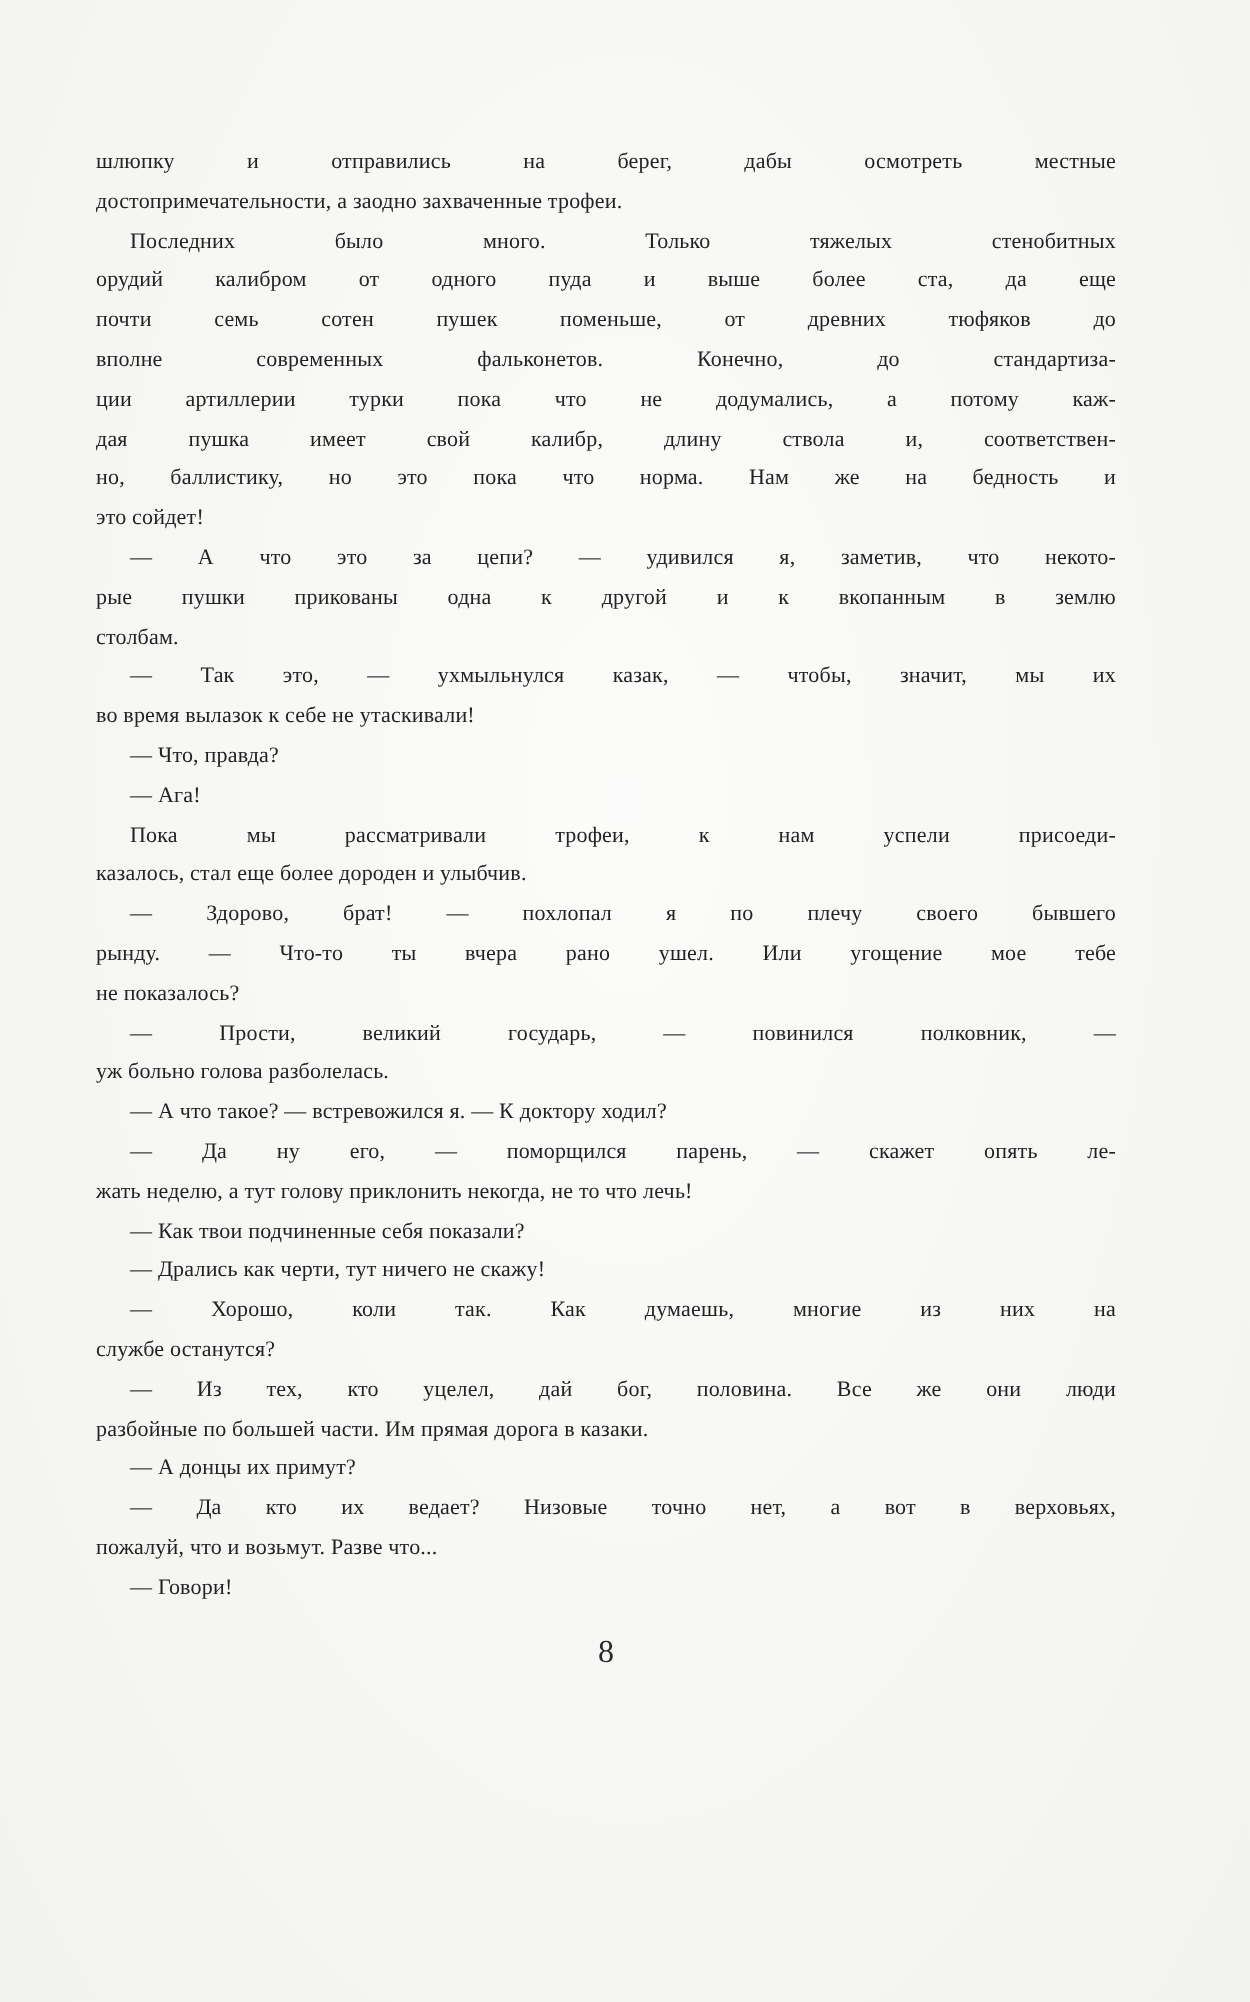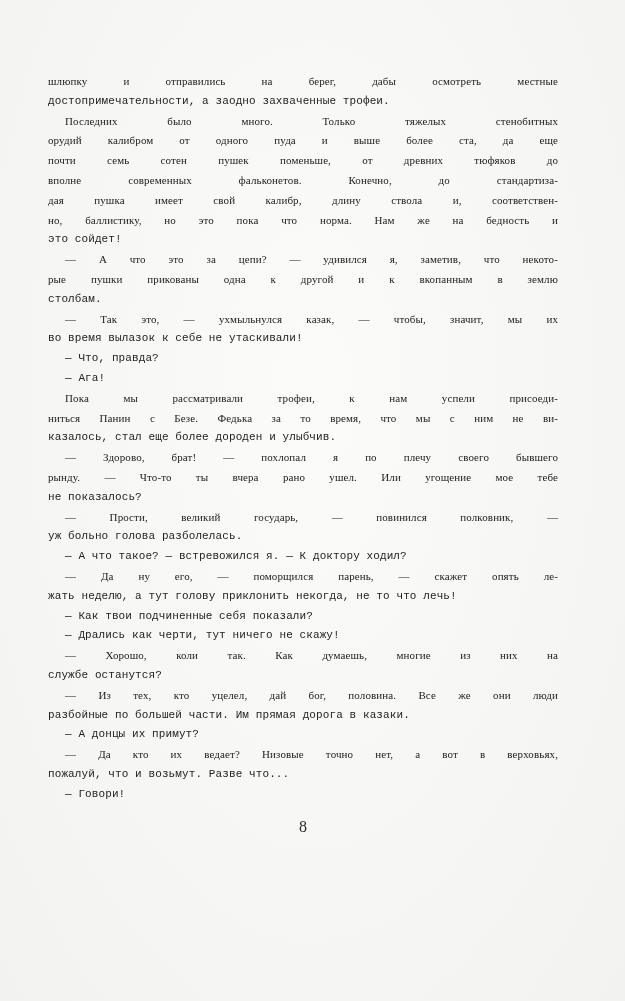--- a/index.html
+++ b/index.html
@@ -33,21 +33,20 @@
   .paragraph { margin: 0; padding: 0; }
   .line {
     text-align: justify;
     text-align-last: justify;
     height: 19.8px;
     overflow: visible;
   }
   .line.last {
     text-align: center;
     text-align-last: left;
-    font-family: Liberation Mono, monospace;
   }
   .line.indent { padding-left: 17px; }
   .page-number {
     margin-top: 14px;
     width: 510px;
     text-align: center;
     font-size: 16px;
     color: #2a2a2a;
   }
 </style>
@@ -58,20 +57,21 @@
   <div class="page-text">
       <div class="paragraph">
         <div class="line">шлюпку и отправились на берег, дабы осмотреть местные</div>
         <div class="line last">достопримечательности, а заодно захваченные трофеи.</div>
       </div>
       <div class="paragraph">
         <div class="line indent">Последних было много. Только тяжелых стенобитных</div>
         <div class="line">орудий калибром от одного пуда и выше более ста, да еще</div>
         <div class="line">почти семь сотен пушек поменьше, от древних тюфяков до</div>
         <div class="line">вполне современных фальконетов. Конечно, до стандартиза-</div>
+        <div class="line">ции артиллерии турки пока что не додумались, а потому каж-</div>
         <div class="line">дая пушка имеет свой калибр, длину ствола и, соответствен-</div>
         <div class="line">но, баллистику, но это пока что норма. Нам же на бедность и</div>
         <div class="line last">это сойдет!</div>
       </div>
       <div class="paragraph">
         <div class="line indent">— А что это за цепи? — удивился я, заметив, что некото-</div>
         <div class="line">рые пушки прикованы одна к другой и к вкопанным в землю</div>
         <div class="line last">столбам.</div>
       </div>
       <div class="paragraph">
@@ -79,21 +79,20 @@
         <div class="line last">во время вылазок к себе не утаскивали!</div>
       </div>
       <div class="paragraph">
         <div class="line last indent">— Что, правда?</div>
       </div>
       <div class="paragraph">
         <div class="line last indent">— Ага!</div>
       </div>
       <div class="paragraph">
         <div class="line indent">Пока мы рассматривали трофеи, к нам успели присоеди-</div>
-        <div class="line">ниться Панин с Безе. Федька за то время, что мы с ним не ви-</div>
         <div class="line last">казалось, стал еще более дороден и улыбчив.</div>
       </div>
       <div class="paragraph">
         <div class="line indent">— Здорово, брат! — похлопал я по плечу своего бывшего</div>
         <div class="line">рынду. — Что-то ты вчера рано ушел. Или угощение мое тебе</div>
         <div class="line last">не показалось?</div>
       </div>
       <div class="paragraph">
         <div class="line indent">— Прости, великий государь, — повинился полковник, —</div>
         <div class="line last">уж больно голова разболелась.</div>

